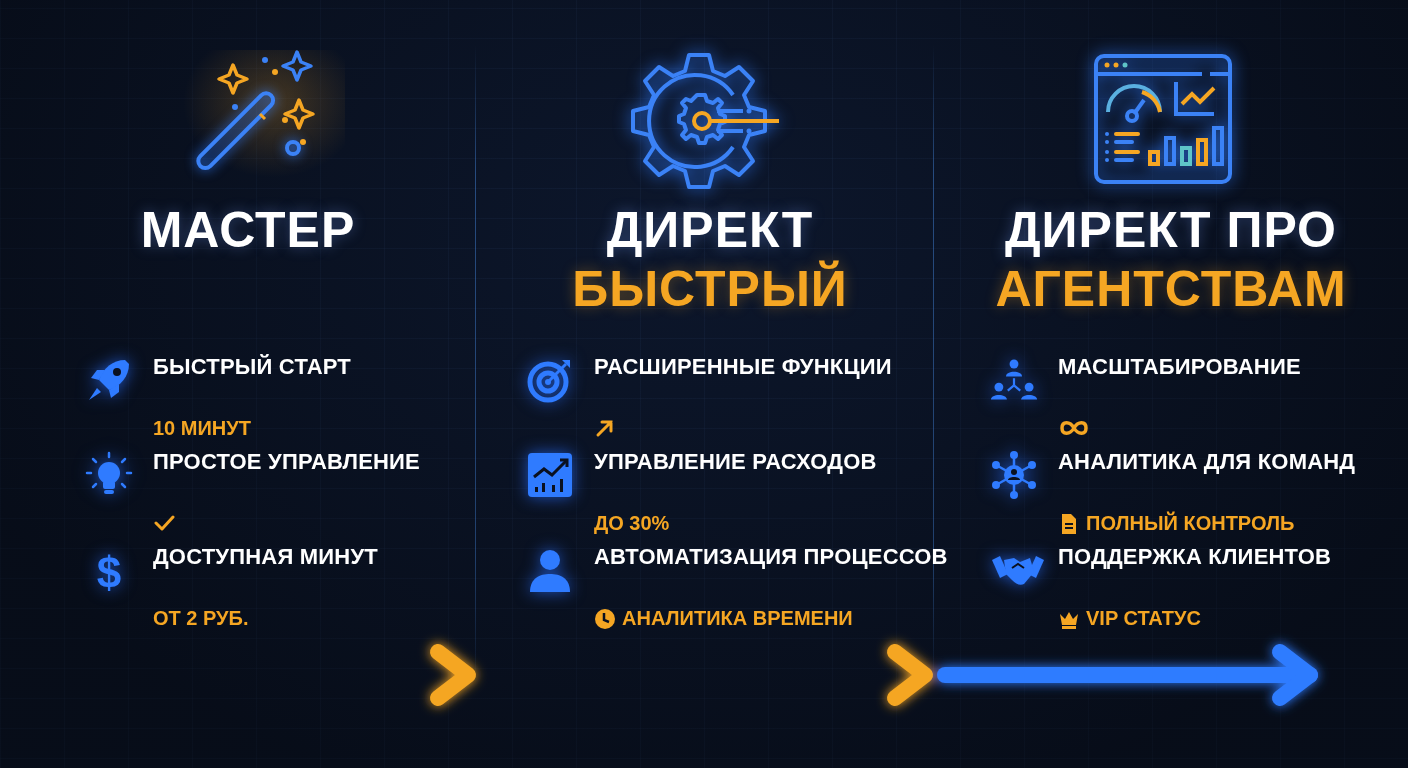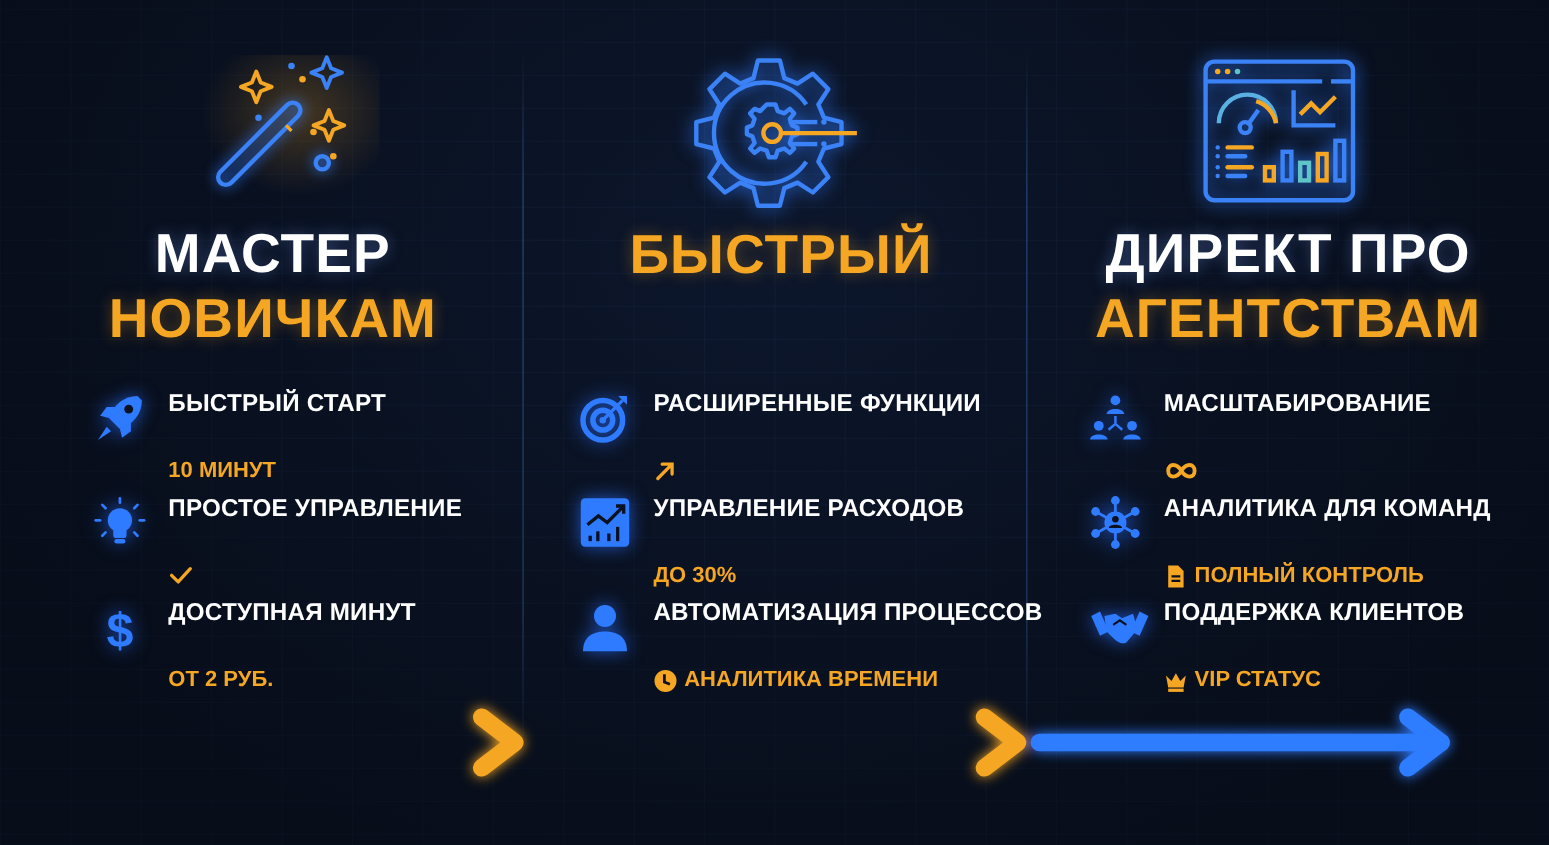--- a/index.html
+++ b/index.html
@@ -99,21 +99,20 @@
           <circle cx="120" cy="70" r="3"></circle>
           <circle cx="138" cy="92" r="3"></circle>
       </g>
       <path d="M132 2 L136 12 L146 16 L136 20 L132 30 L128 20 L118 16 L128 12 Z" fill="none" stroke="#3b82f6" stroke-width="3.5" stroke-linejoin="round"></path>
       <circle cx="100" cy="10" r="3" fill="#3b82f6"></circle>
         <circle cx="70" cy="57" r="3" fill="#3b82f6"></circle>
     </svg>
   </div>
   <div class="title" style="left:8px;top:201px;">
     <span class="w">МАСТЕР</span>
-    <span class="o">НОВИЧКАМ</span>
   </div>
 
   <div class="feature" style="left:85px;top:354px;">
     <div class="ficon">
       <svg viewBox="0 0 48 48">
           <g fill="#2f7bff">
         <path d="M40 4 C28 4 18 12 14 24 L24 34 C36 30 44 20 44 8 Z"></path>
         <circle cx="32" cy="16" r="4" fill="#0a1120"></circle>
         <path d="M14 24 L6 22 L12 14 L20 14 Z"></path>
         <path d="M24 34 L26 42 L34 36 L34 28 Z"></path>
@@ -177,20 +176,21 @@
         <line x1="96" y1="66" x2="122" y2="66"></line>
         <line x1="96" y1="86" x2="122" y2="86"></line>
       </g>
       <circle cx="81" cy="76" r="8" fill="none" stroke="#f5a623" stroke-width="4"></circle>
       <line x1="89" y1="76" x2="158" y2="76" stroke="#f5a623" stroke-width="4"></line>
       <circle cx="128" cy="66" r="2.5" fill="#3b82f6"></circle>
         <circle cx="128" cy="86" r="2.5" fill="#3b82f6"></circle>
     </svg>
   </div>
   <div class="title" style="left:-6px;top:201px;">
+    <span class="w">ДИРЕКТ</span>
     <span class="o">БЫСТРЫЙ</span>
   </div>
 
   <div class="feature" style="left:50px;top:354px;">
     <div class="ficon">
       <svg viewBox="0 0 48 48">
           <g fill="none" stroke="#2f7bff" stroke-width="5">
         <circle cx="22" cy="26" r="18"></circle>
             <circle cx="22" cy="26" r="9"></circle>
       </g>

